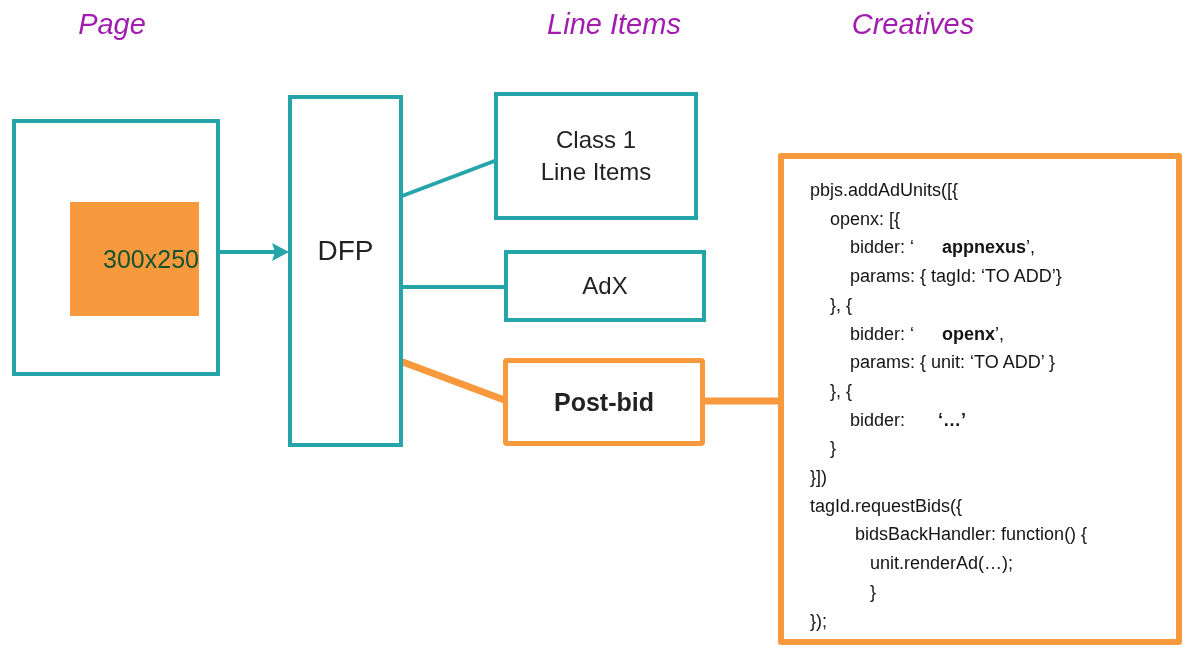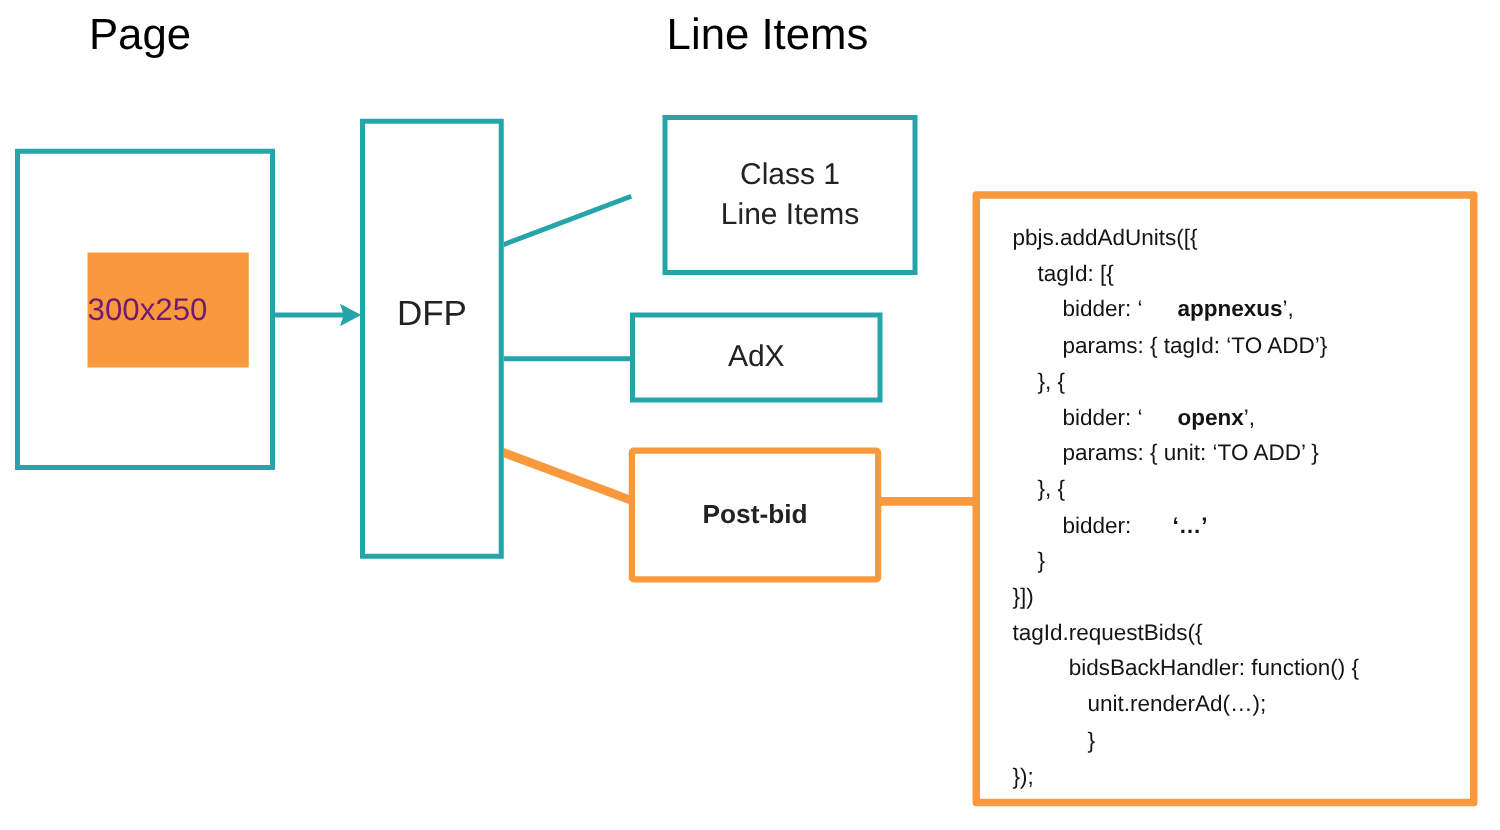--- a/index.html
+++ b/index.html
@@ -12,23 +12,24 @@
     position: relative;
     width: 1200px;
     height: 664px;
     background: #ffffff;
     overflow: hidden;
   }
   .col-header {
     position: absolute;
     top: 8px;
     transform: translateX(-50%);
-    font-size: 35px;
-    color: #000000;
+    font-size: 29px;
+    color: #a21caf;
     white-space: nowrap;
+    font-style: italic;
   }
   #h-page      { left: 112px; }
   #h-ad-server { left: 346px; }
   #h-line-items{ left: 614px; }
   #h-creatives { left: 913px; }
 
   .connectors {
     position: absolute;
     left: 0; top: 0;
     width: 1200px;
@@ -45,39 +46,39 @@
     justify-content: center;
     text-align: center;
     color: #222222;
   }
   .teal-box   { border: 4px solid #25a4a9; }
   .orange-box { border: 5px solid #f8993d; border-radius: 4px; }
 
   #page-box   { left: 12px;  top: 119px; width: 208px; height: 257px; z-index: 1; }
   #ad-slot {
     position: absolute;
-    left: 70px; top: 202px; width: 129px; height: 92px;
+    left: 70px; top: 202px; width: 129px; height: 114px;
     background: #f8993d;
     z-index: 2;
-    display: flex; align-items: center; justify-content: flex-start;
-    color: #701a75;
+    display: flex; align-items: center; justify-content: flex-end;
+    color: #14532d;
     font-size: 25px;
   }
   #dfp-box {
     left: 288px; top: 95px; width: 115px; height: 352px;
     align-items: flex-start;
   }
   #dfp-box .dfp-label {
     margin-top: 140px;
     font-size: 28px;
     line-height: 24px;
   }
-  #class1-box { left: 530px; top: 92px;  width: 204px; height: 128px; font-size: 24px; line-height: 32px; }
+  #class1-box { left: 494px; top: 92px;  width: 204px; height: 128px; font-size: 24px; line-height: 32px; }
   #adx-box    { left: 504px; top: 250px; width: 202px; height: 72px;  font-size: 24px; }
-  #postbid-box{ left: 503px; top: 358px; width: 202px; height: 108px;  font-size: 21px; font-weight: bold; }
+  #postbid-box{ left: 503px; top: 358px; width: 202px; height: 88px;  font-size: 25px; font-weight: bold; }
 
   #code-box {
     position: absolute;
     box-sizing: border-box;
     left: 778px; top: 153px; width: 404px; height: 492px;
     border: 6px solid #f8993d;
     border-radius: 3px;
     background: #ffffff;
     z-index: 2;
     padding: 17px 20px 0 26px;
@@ -90,20 +91,21 @@
   }
   .code-line .bold { font-weight: bold; margin-left: 28px; }
 </style>
 </head>
 <body>
 
 <div class="canvas">
 
   <div class="col-header" id="h-page">Page</div>
   <div class="col-header" id="h-line-items">Line Items</div>
+  <div class="col-header" id="h-creatives">Creatives</div>
 
   <svg class="connectors" viewBox="0 0 1200 664" xmlns="http://www.w3.org/2000/svg">
 
     <line x1="199" y1="252" x2="276" y2="252" stroke="#25a4a9" stroke-width="4"></line>
     <polygon points="289,252 272,243 275,252 272,261" fill="#25a4a9"></polygon>
 
     <line x1="402" y1="196" x2="505" y2="157" stroke="#25a4a9" stroke-width="4"></line>
 
     <line x1="402" y1="287" x2="506" y2="287" stroke="#25a4a9" stroke-width="4"></line>
 
@@ -133,21 +135,21 @@
     <span>AdX</span>
   </div>
 
   <div class="box orange-box" id="postbid-box">
     <span>Post-bid</span>
   </div>
 
   <div id="code-box">
     <div>
         <div class="code-line"><span>pbjs.addAdUnits([{</span></div>
-        <div class="code-line"><span>    tagId: [{</span></div>
+        <div class="code-line"><span>    openx: [{</span></div>
         <div class="code-line"><span>        bidder: ‘</span><span class="bold">appnexus</span><span>’,</span></div>
         <div class="code-line"><span>        params: { tagId: ‘TO ADD’}</span></div>
         <div class="code-line"><span>    }, {</span></div>
         <div class="code-line"><span>        bidder: ‘</span><span class="bold">openx</span><span>’,</span></div>
         <div class="code-line"><span>        params: { unit: ‘TO ADD’ }</span></div>
         <div class="code-line"><span>    }, {</span></div>
         <div class="code-line"><span>        bidder: </span><span class="bold">‘…’</span></div>
         <div class="code-line"><span>    }</span></div>
         <div class="code-line"><span>}])</span></div>
         <div class="code-line"><span>tagId.requestBids({</span></div>

